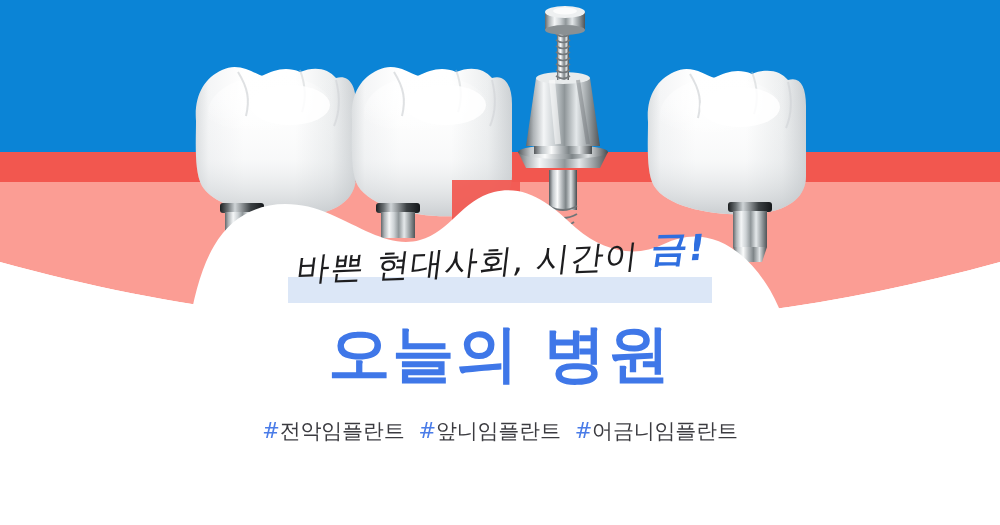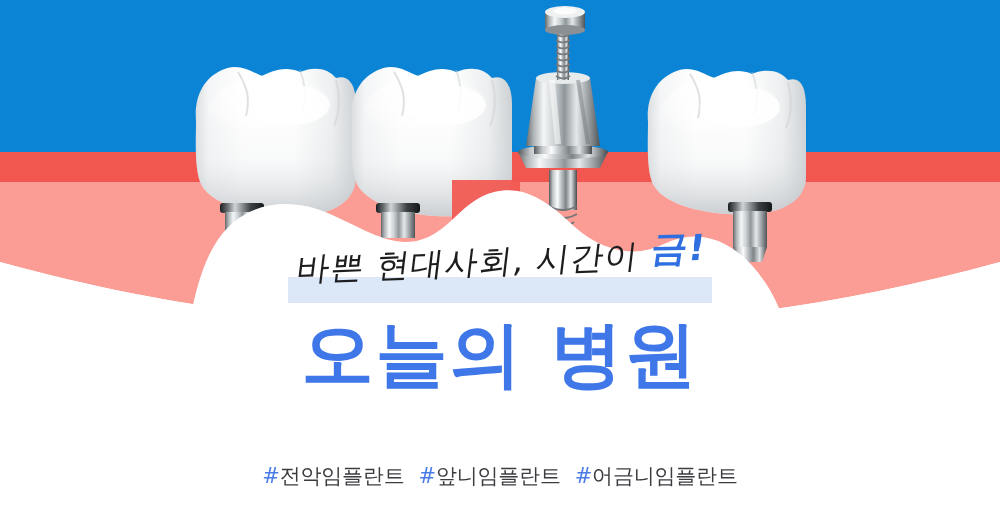--- a/index.html
+++ b/index.html
@@ -63,31 +63,30 @@
     color: #2f6fe0;
     font-weight: 700;
     display: inline-block;
     transform: rotate(1deg) translateY(-5px);
     font-size: 36px;
   }
   
   #main-title {
     top: 318px;
     font-family: "DejaVu Sans", sans-serif;
-    font-size: 72px;
+    font-size: 62px;
     line-height: 72px;
     font-weight: 700;
     color: #3f77e8;
     letter-spacing: 2px;
     white-space: nowrap;
   }
   
   #tags {
     top: 414px;
-    margin-top: 45px;
   }
   .tag-row {
     font-family: "DejaVu Sans", sans-serif;
     font-size: 21px;
     line-height: 35px;
     color: #3b3b40;
     letter-spacing: -0.2px;
     white-space: nowrap;
   }
   .tag {

